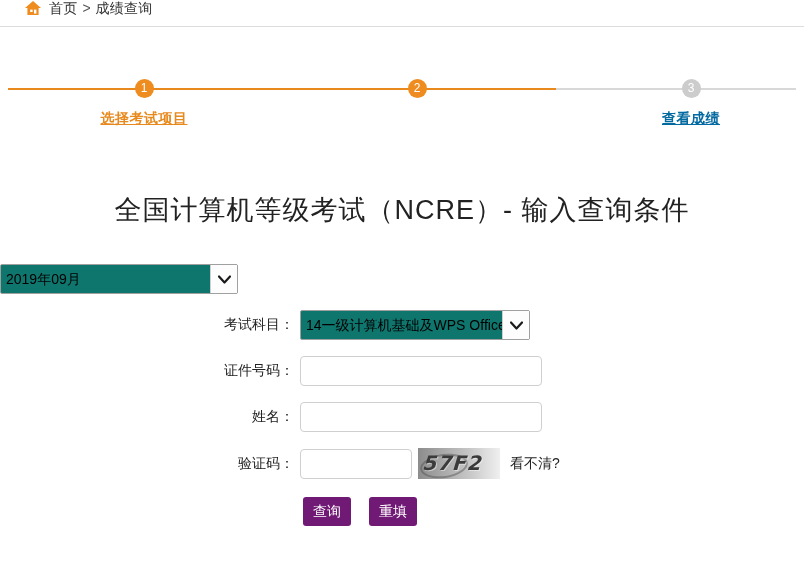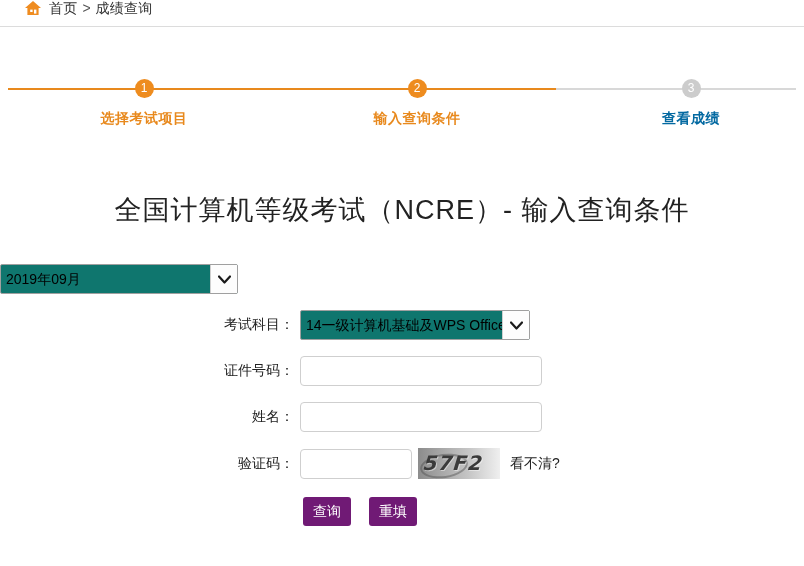--- a/index.html
+++ b/index.html
@@ -84,20 +84,21 @@
     position: relative;
     z-index: 2;
   }
   .step-circle.on  { background: #ee8c1f; }
   .step-circle.off { background: #cccccc; }
   .step-label {
     margin-top: 12px;
     font-size: 14px;
     font-weight: bold;
     letter-spacing: 0.5px;
+    text-decoration: underline;
   }
   .step-label.on  { color: #e8891d; }
   .step-label.off { color: #0369a1; }
 
   
   .page-title {
     text-align: center;
     font-size: 27px;
     color: #222222;
     margin-top: 55px;
@@ -256,21 +257,20 @@
   <div class="step-line active"></div>
   <div class="step-line inactive"></div>
 
   <div class="step" style="left:64px;">
     <div class="step-circle on">1</div>
     <div class="step-label on">选择考试项目</div>
   </div>
 
   <div class="step" style="left:337px;">
     <div class="step-circle on">2</div>
-    <div class="step-label on">输入查询条件</div>
   </div>
 
   <div class="step" style="left:611px;">
     <div class="step-circle off">3</div>
     <div class="step-label off">查看成绩</div>
   </div>
 </div>
 
 <div class="page-title">全国计算机等级考试（NCRE）- 输入查询条件</div>
 

